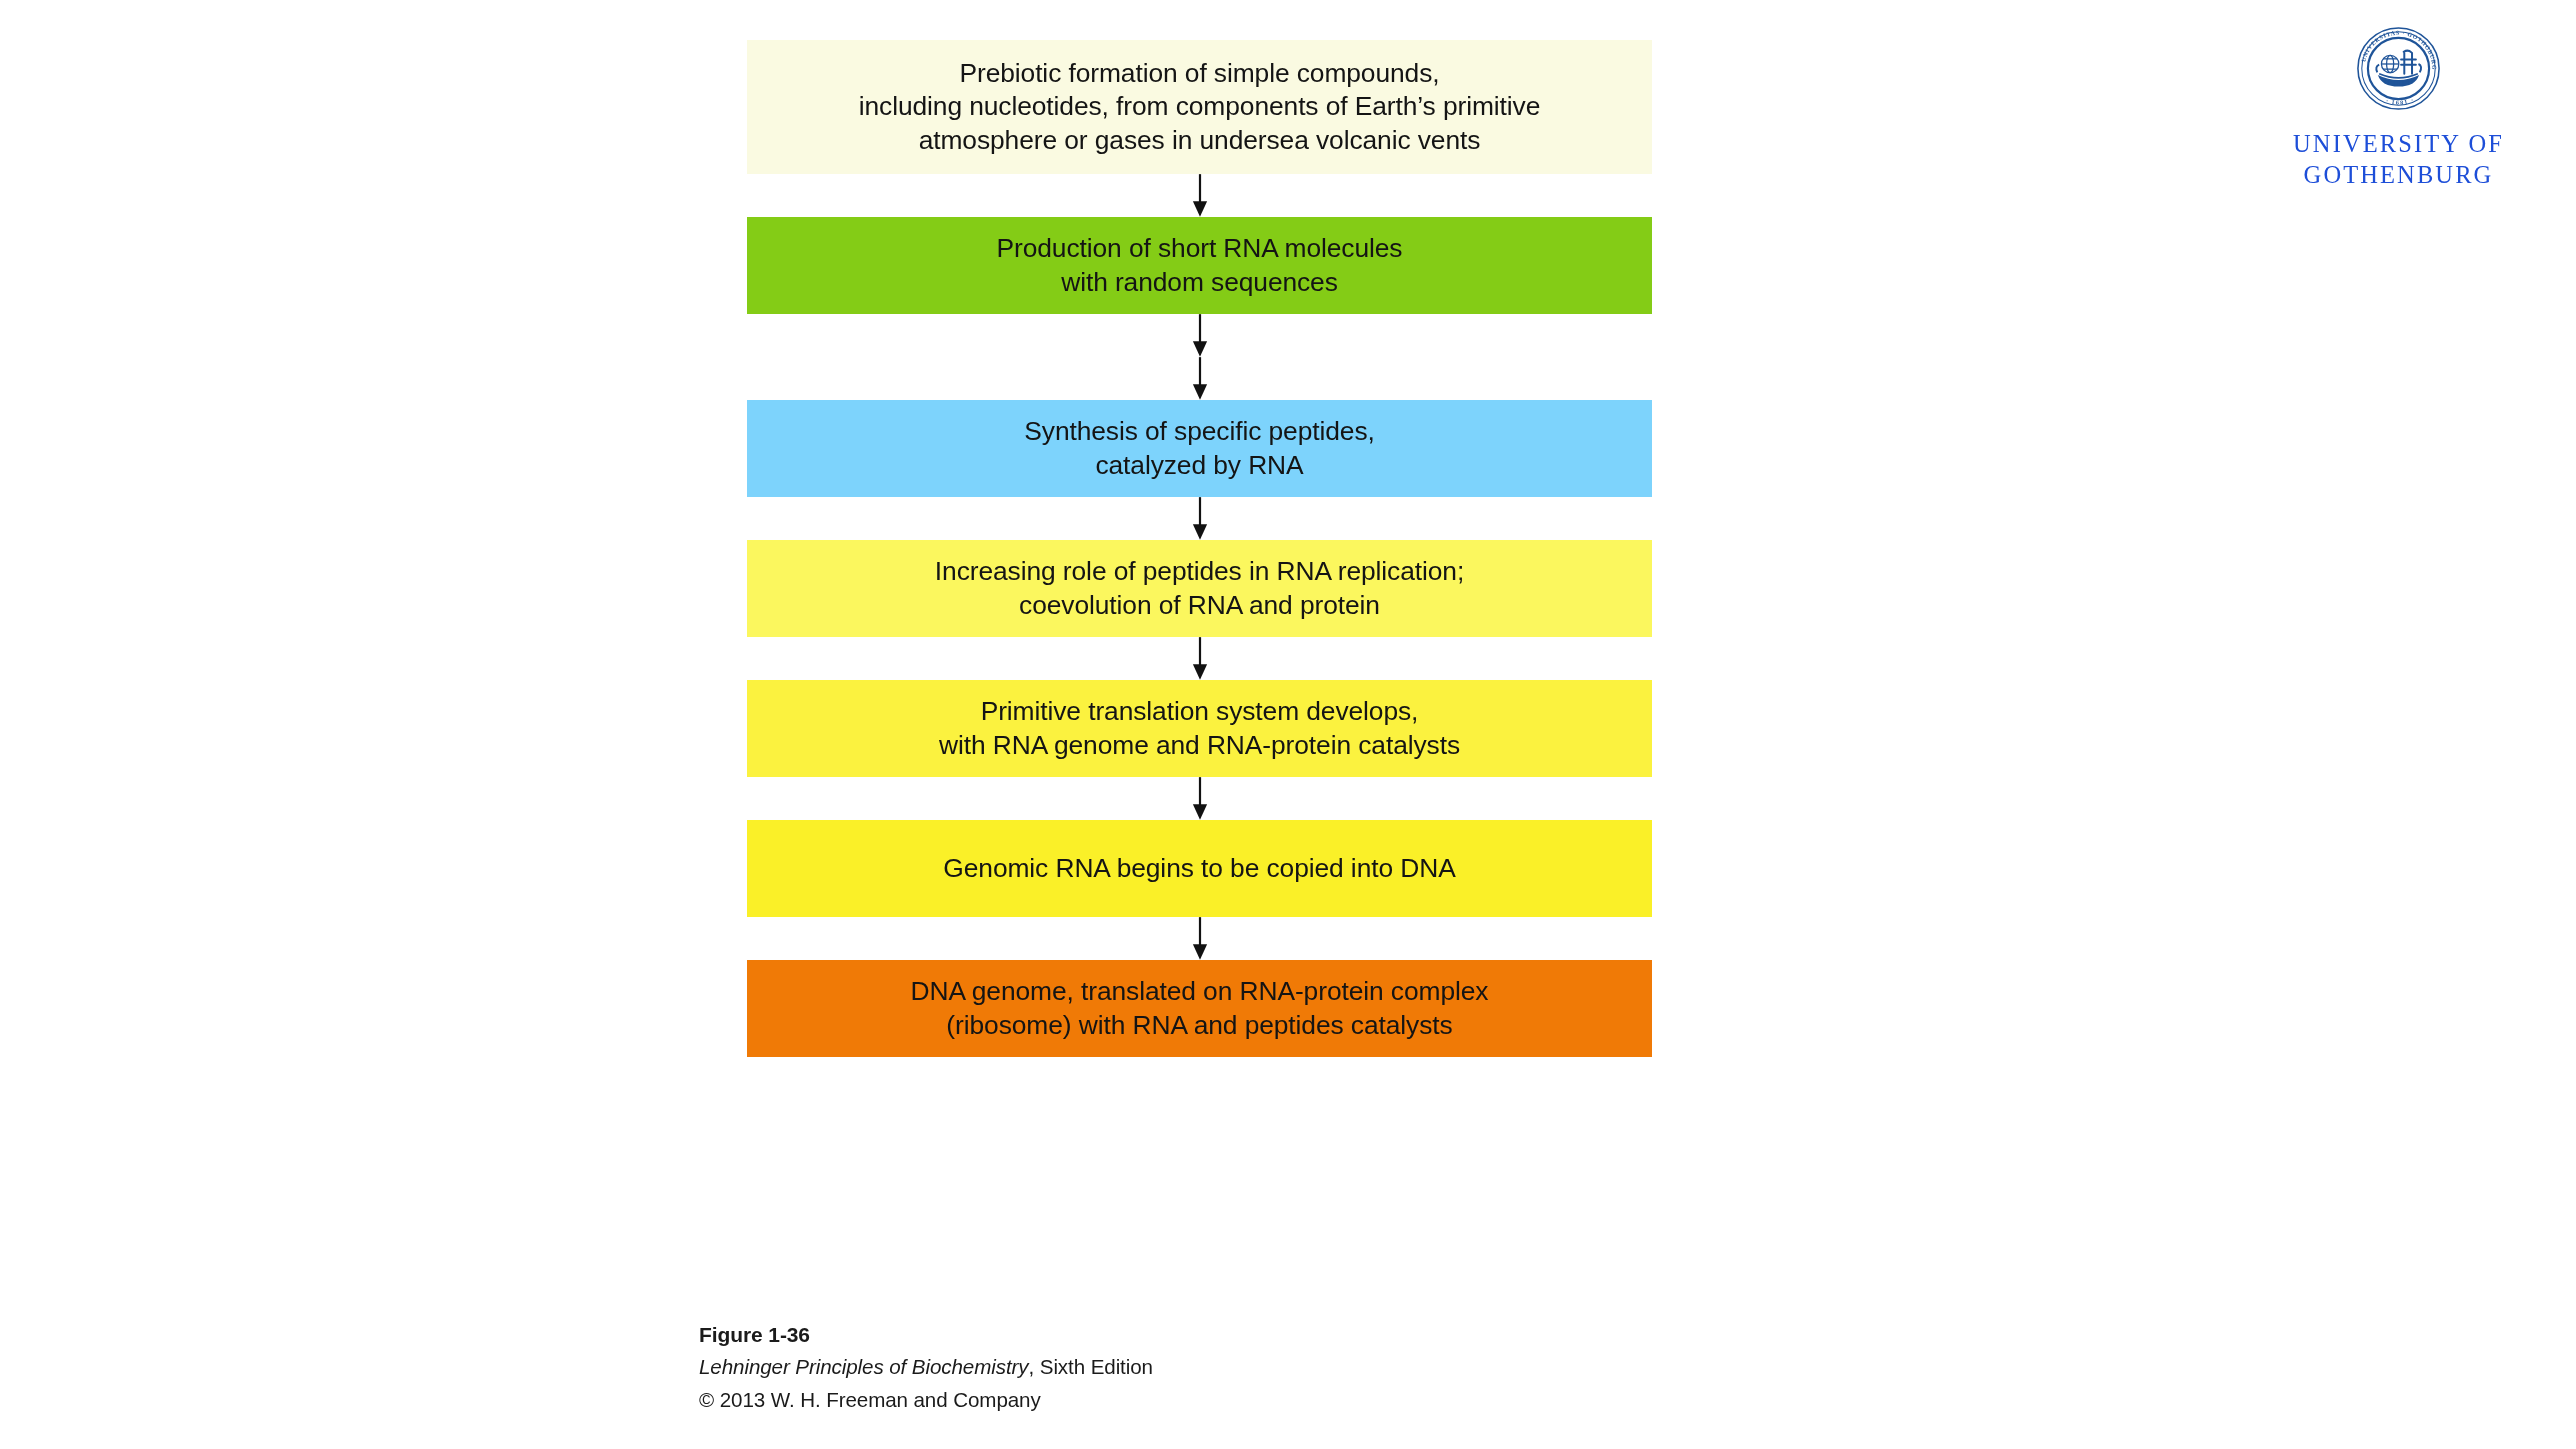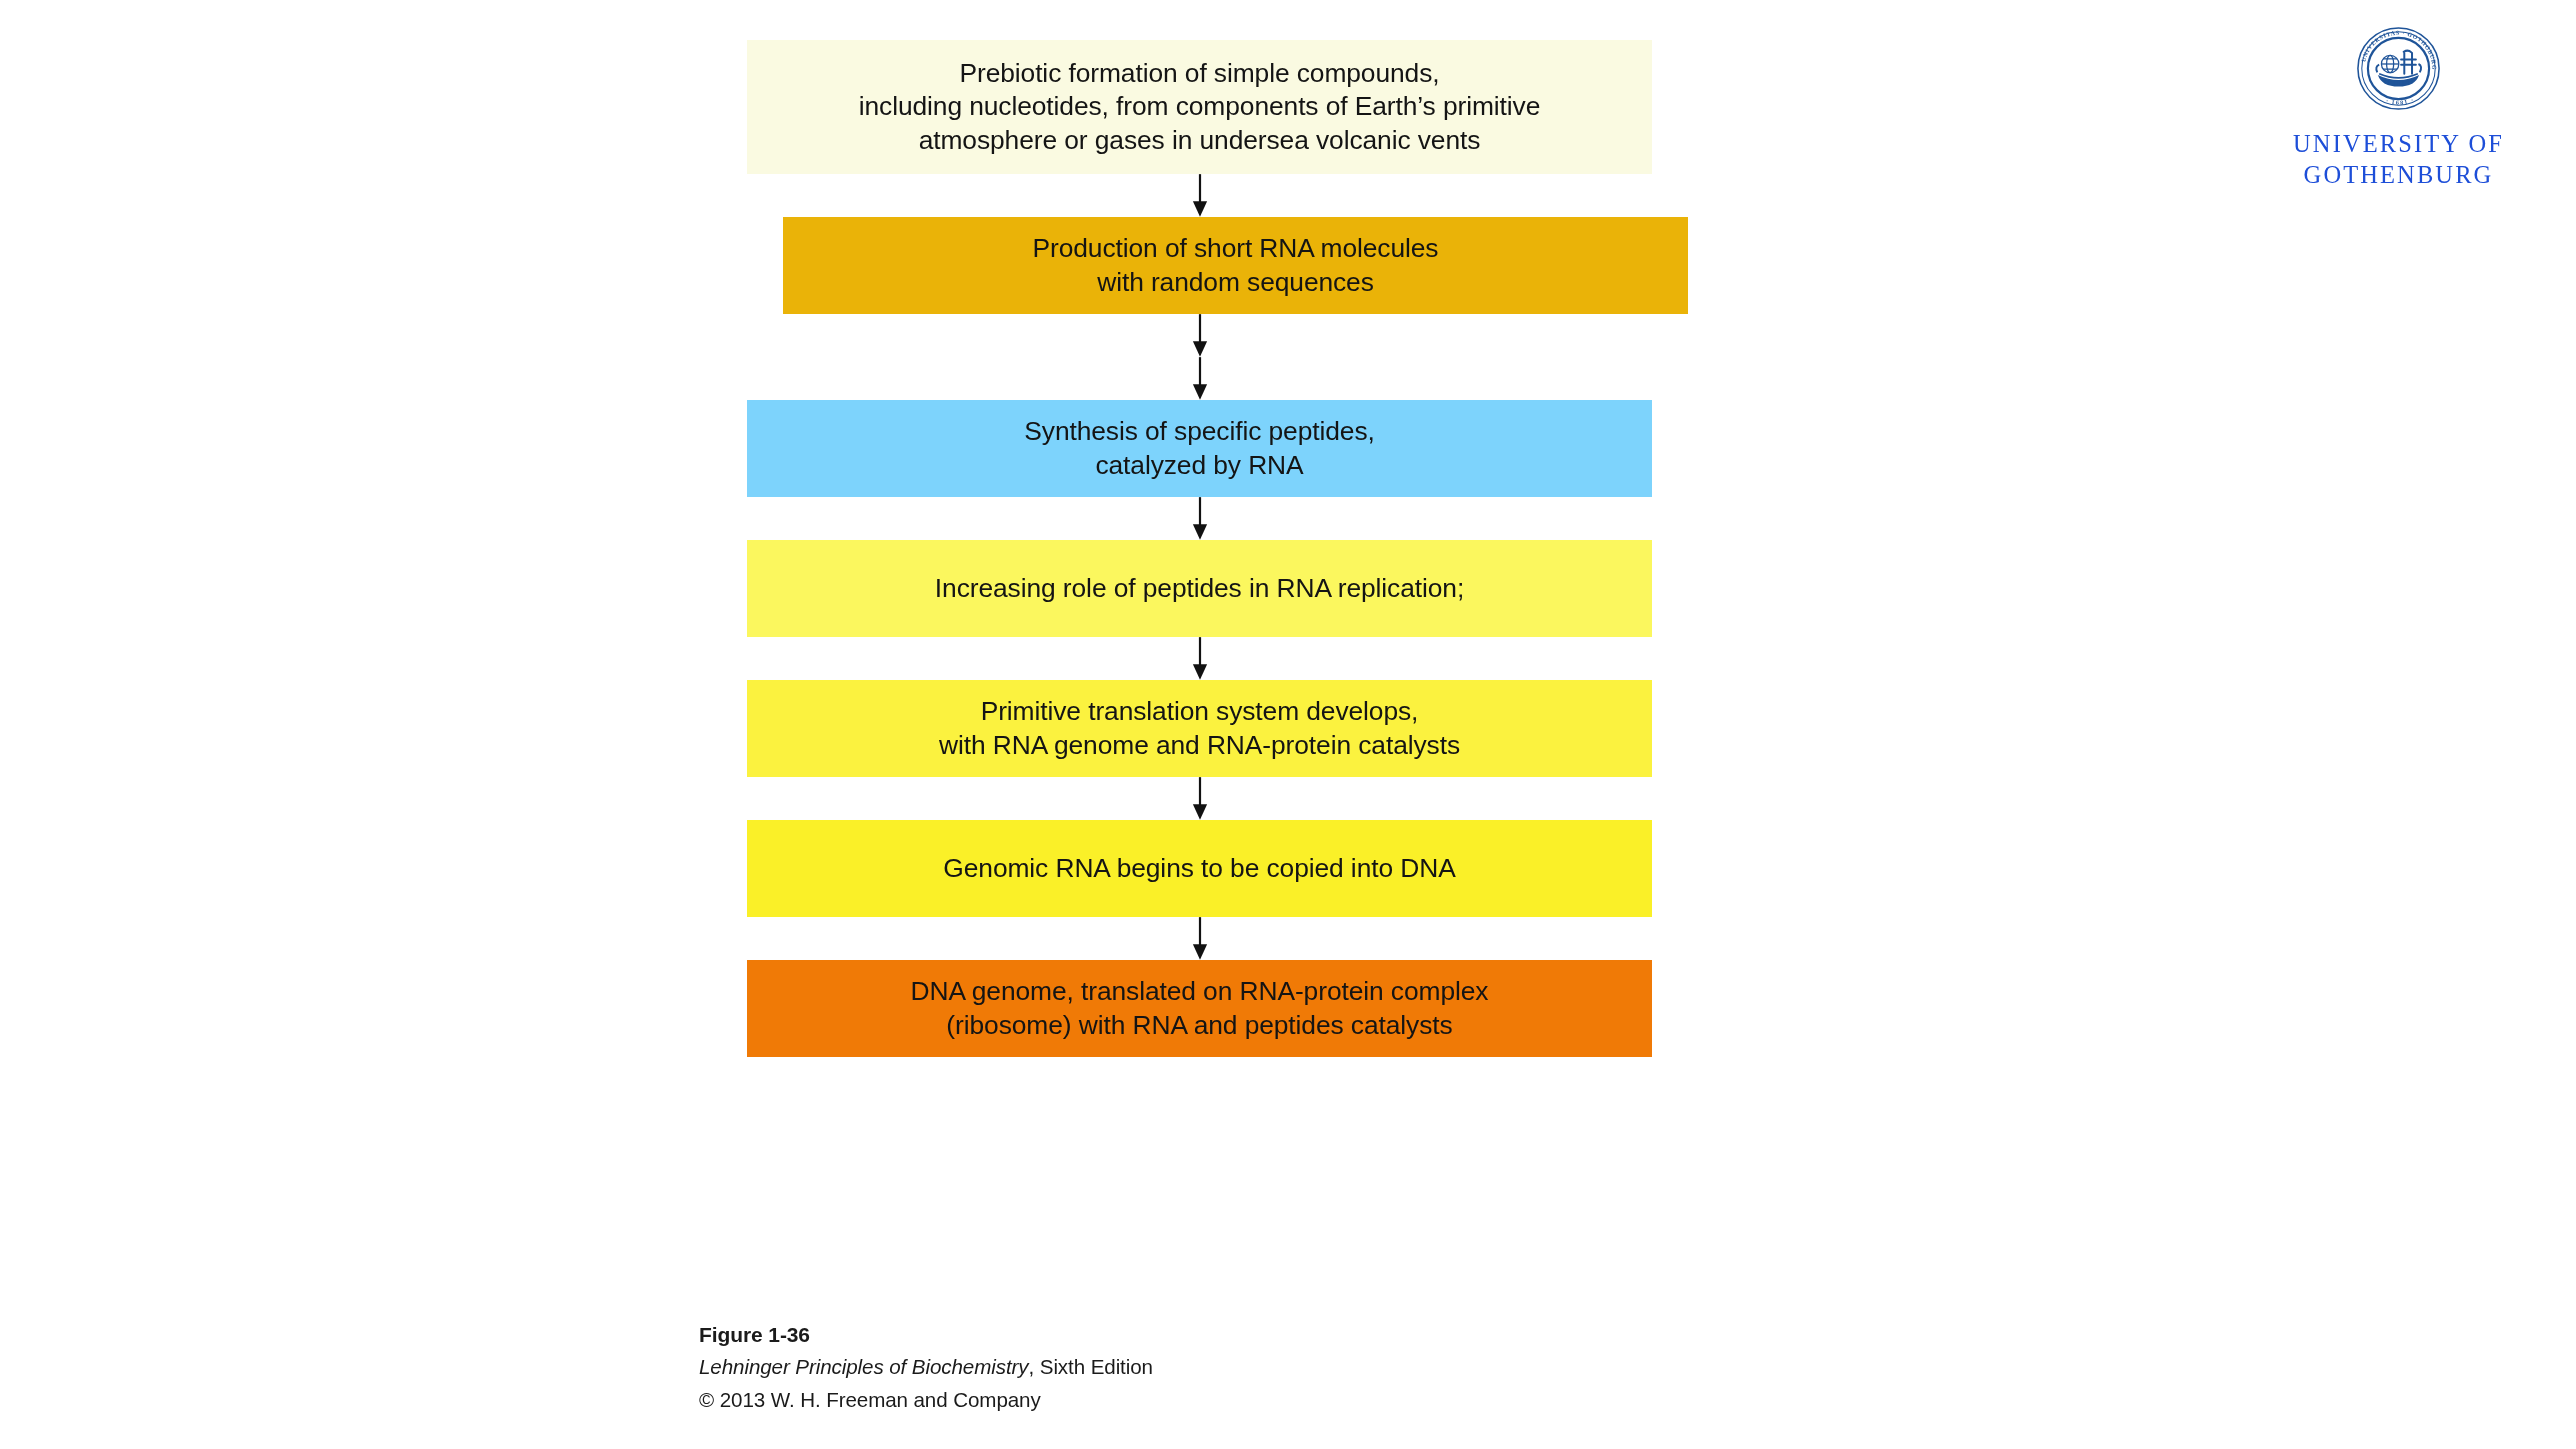--- a/index.html
+++ b/index.html
@@ -174,21 +174,21 @@
         <span>including nucleotides, from components of Earth’s primitive</span>
         <span>atmosphere or gases in undersea volcanic vents</span>
       </div>
     </div>
     <div class="conn">
       <svg width="22" height="43" viewBox="0 0 34 66" xmlns="http://www.w3.org/2000/svg">
         <line x1="17" y1="0" x2="17" y2="48" stroke="#111111" stroke-width="3.4"></line>
         <path d="M 6 42 L 17 66 L 28 42 Z" fill="#111111"></path>
       </svg>
     </div>
-    <div class="node h2" style="background: #eab308; margin-left: 36px;">
+    <div class="node h2" style="background: #84cc16;">
       <div class="txt">
         <span>Production of short RNA molecules</span>
         <span>with random sequences</span>
       </div>
     </div>
     <div class="conn">
       <svg width="22" height="43" viewBox="0 0 34 66" xmlns="http://www.w3.org/2000/svg">
         <line x1="17" y1="0" x2="17" y2="48" stroke="#111111" stroke-width="3.4"></line>
         <path d="M 6 42 L 17 66 L 28 42 Z" fill="#111111"></path>
       </svg>
@@ -207,20 +207,21 @@
     </div>
     <div class="conn">
       <svg width="22" height="43" viewBox="0 0 34 66" xmlns="http://www.w3.org/2000/svg">
         <line x1="17" y1="0" x2="17" y2="48" stroke="#111111" stroke-width="3.4"></line>
         <path d="M 6 42 L 17 66 L 28 42 Z" fill="#111111"></path>
       </svg>
     </div>
     <div class="node h2" style="background: rgb(251, 247, 94);">
       <div class="txt">
         <span>Increasing role of peptides in RNA replication;</span>
+        <span>coevolution of RNA and protein</span>
       </div>
     </div>
     <div class="conn">
       <svg width="22" height="43" viewBox="0 0 34 66" xmlns="http://www.w3.org/2000/svg">
         <line x1="17" y1="0" x2="17" y2="48" stroke="#111111" stroke-width="3.4"></line>
         <path d="M 6 42 L 17 66 L 28 42 Z" fill="#111111"></path>
       </svg>
     </div>
     <div class="node h2" style="background: rgb(251, 242, 63);">
       <div class="txt">

